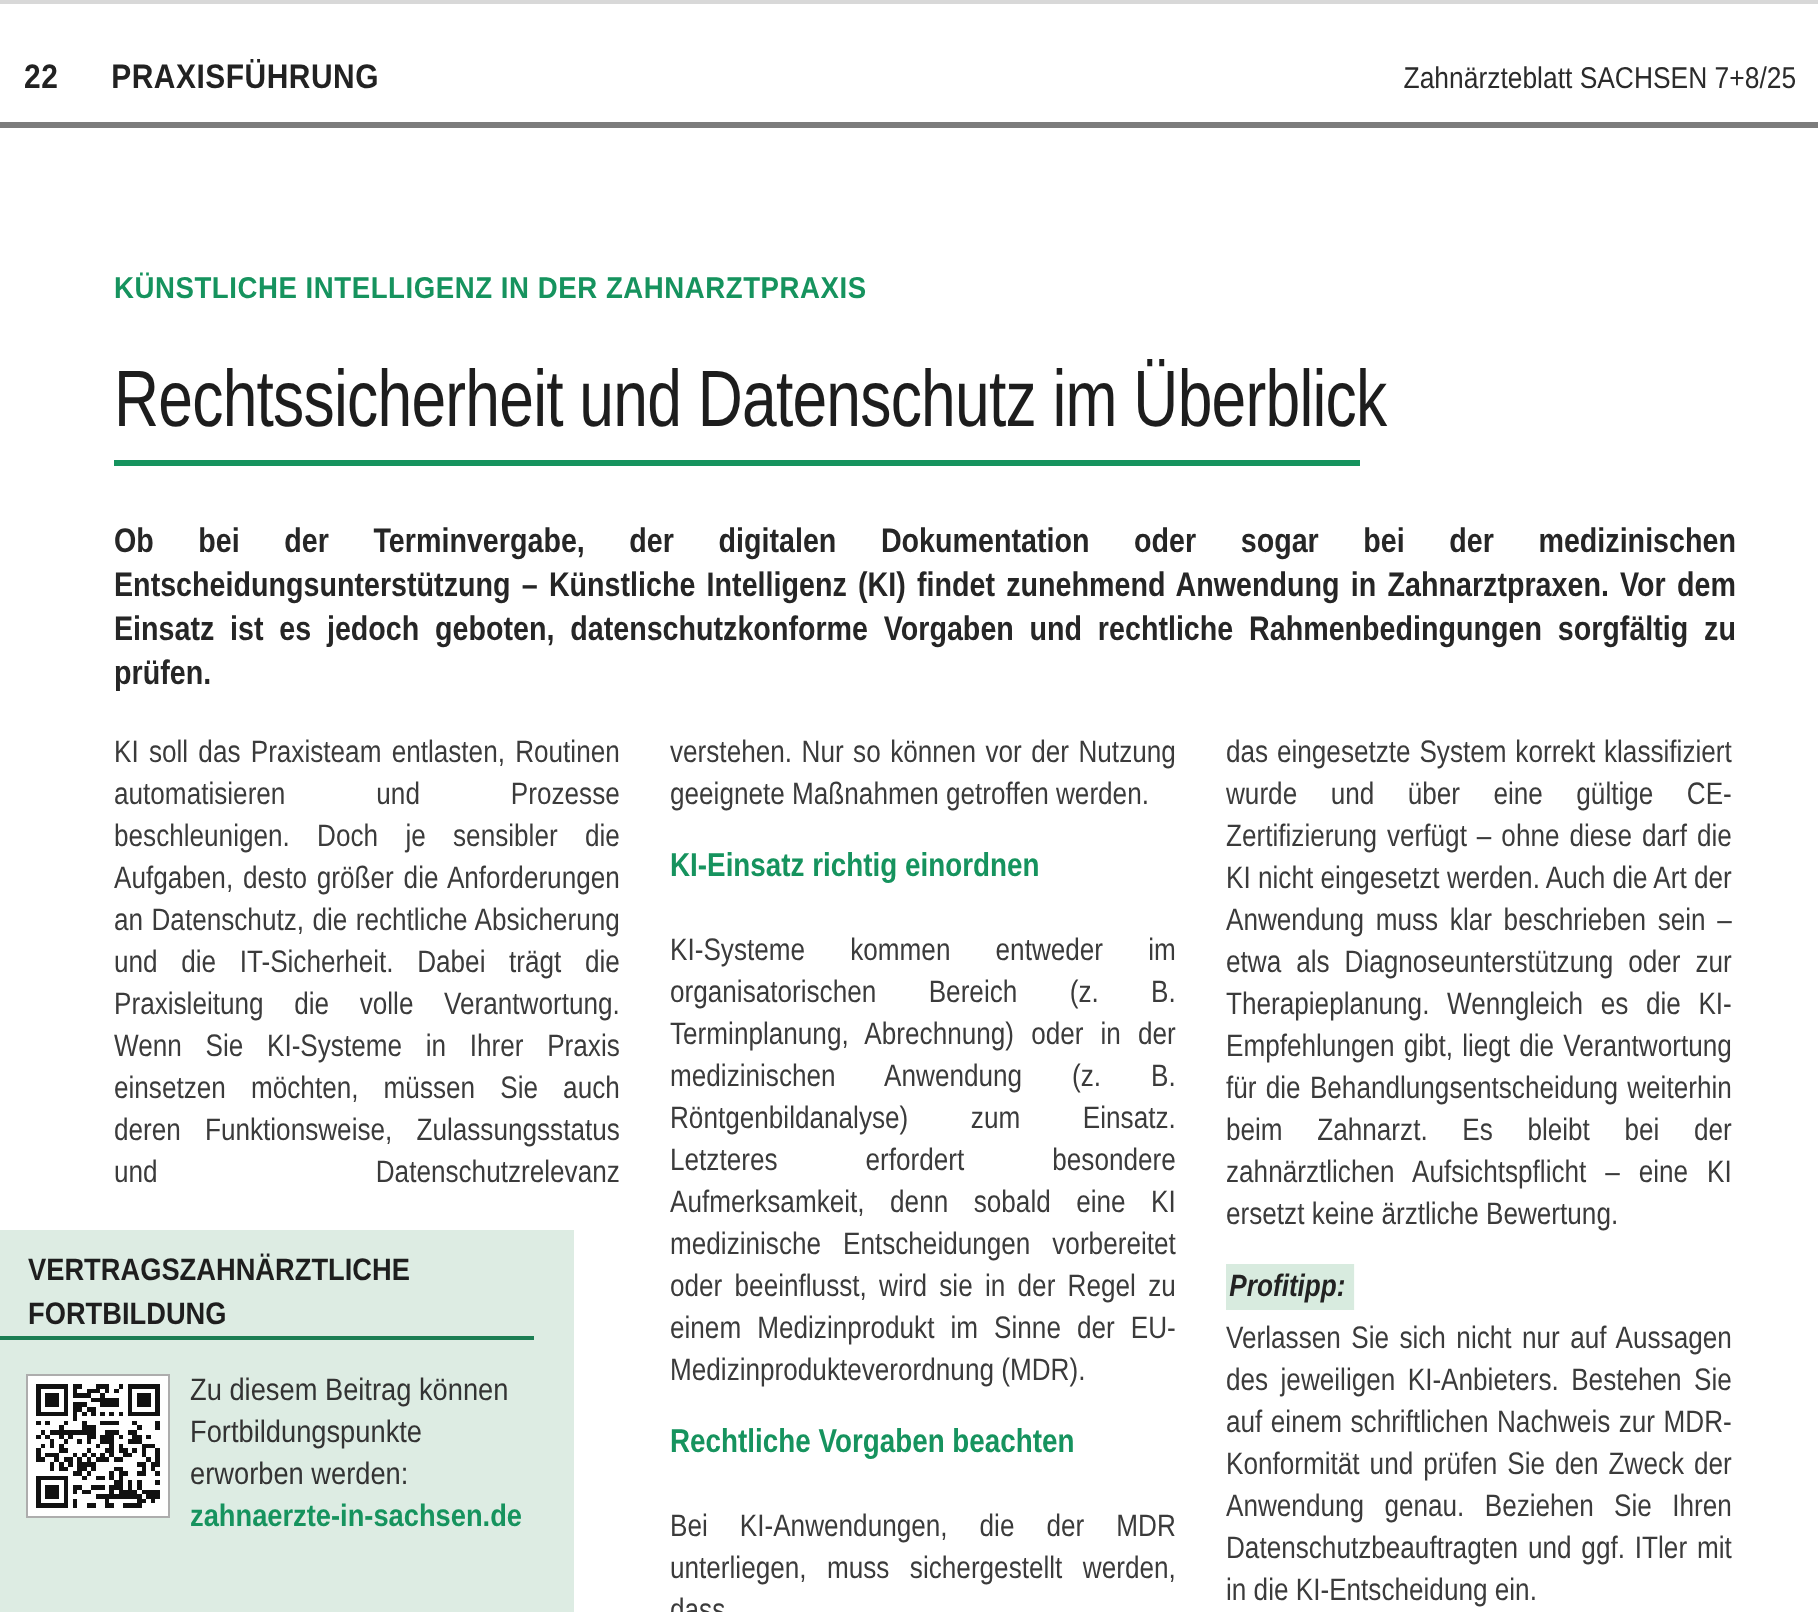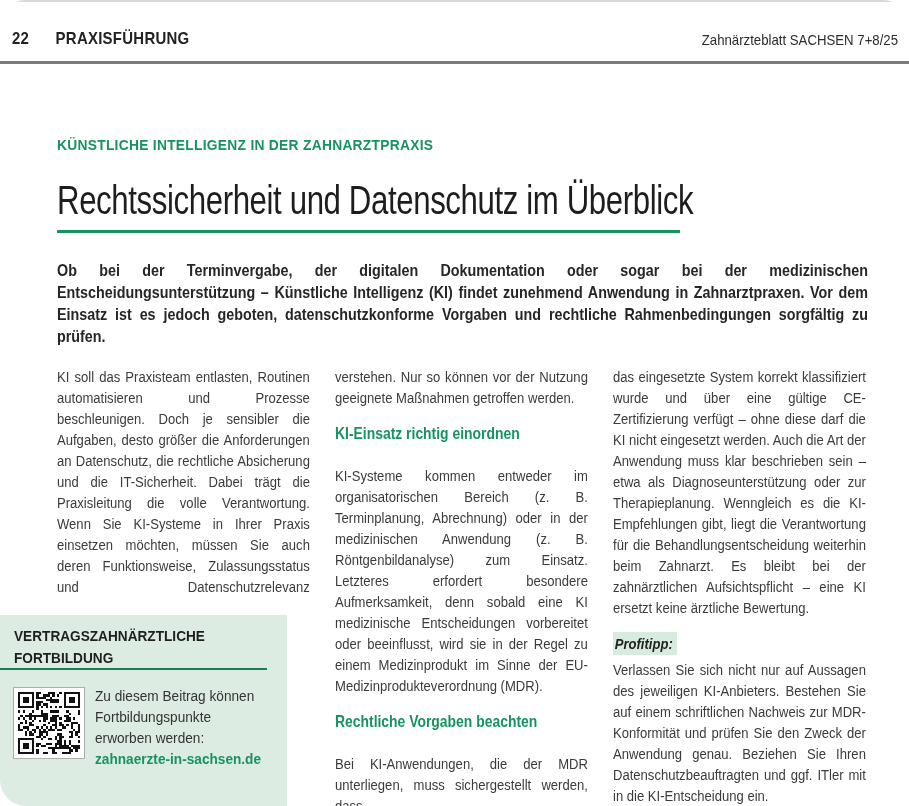--- a/index.html
+++ b/index.html
@@ -1,21 +1,21 @@
 <!DOCTYPE html>
 <html lang="de" style="--accent: #16935e; --accent-dark: #1b7e53; --box-bg: #ddece3; --tip-bg: #d8ebdf; --rule-gray: #7c7c7c; --text: #3b3b3b; --title: #1d1d1d;"><head>
 <meta charset="utf-8">
 <style>
   :root{
     --accent:#16935e; --accent-dark:#1b7e53; --box-bg:#ddece3; --tip-bg:#d8ebdf;
     --rule-gray:#7c7c7c; --text:#3b3b3b; --title:#1d1d1d;
   }
   *{margin:0;padding:0;box-sizing:border-box;}
   body{background:#ffffff;font-family:"Liberation Sans",sans-serif;}
-  .page{position:relative;width:909px;height:806px;background:#ffffff;overflow:hidden;border-radius:26px;}
+  .page{position:relative;width:909px;height:806px;background:#ffffff;overflow:hidden;}
 
   .top-edge{position:absolute;left:0;top:0;width:909px;height:2px;background:#d8d8d8;}
 
   .hdr-left{position:absolute;left:12px;top:29px;display:flex;gap:30px;
     transform:scaleX(0.88);transform-origin:0 0;
     font-weight:bold;font-size:17px;letter-spacing:.3px;color:#222222;white-space:nowrap;}
   .hdr-right{position:absolute;right:11px;top:31px;
     transform:scaleX(0.88);transform-origin:100% 0;
     font-size:15px;color:#2b2b2b;white-space:nowrap;}
   .hdr-rule{position:absolute;left:0;top:61px;width:909px;height:3px;background:var(--rule-gray);}

